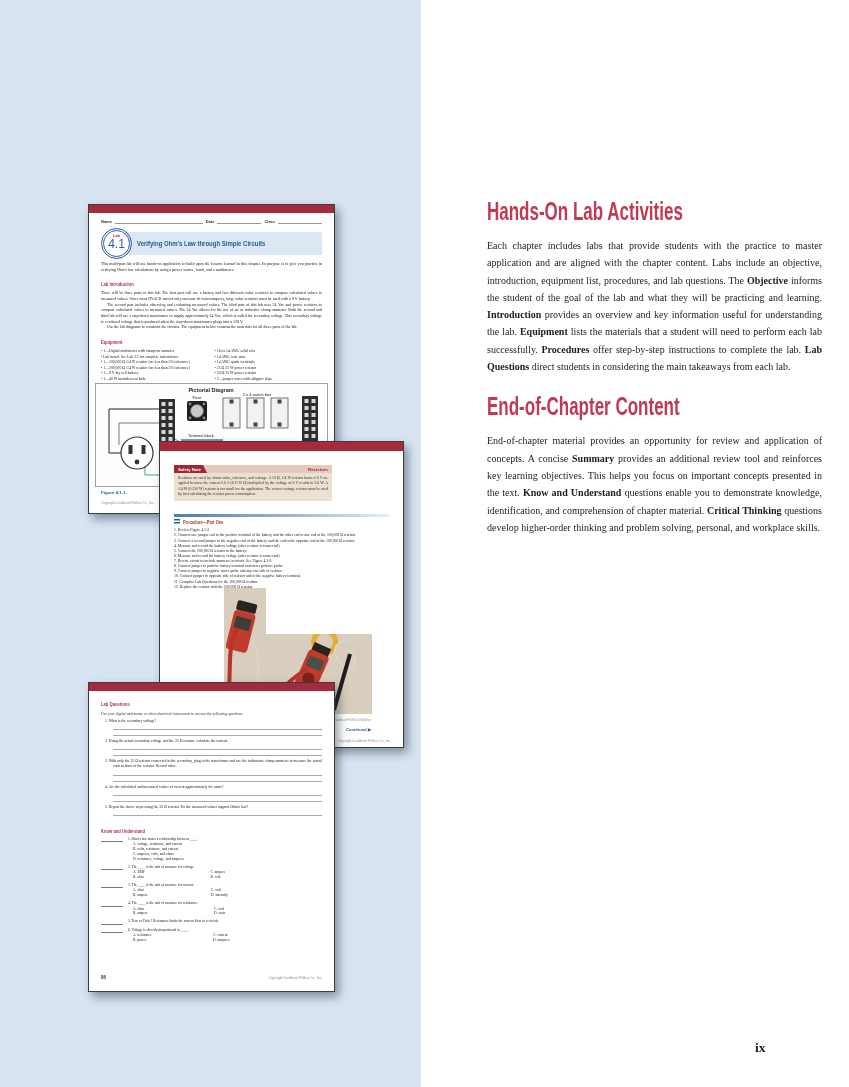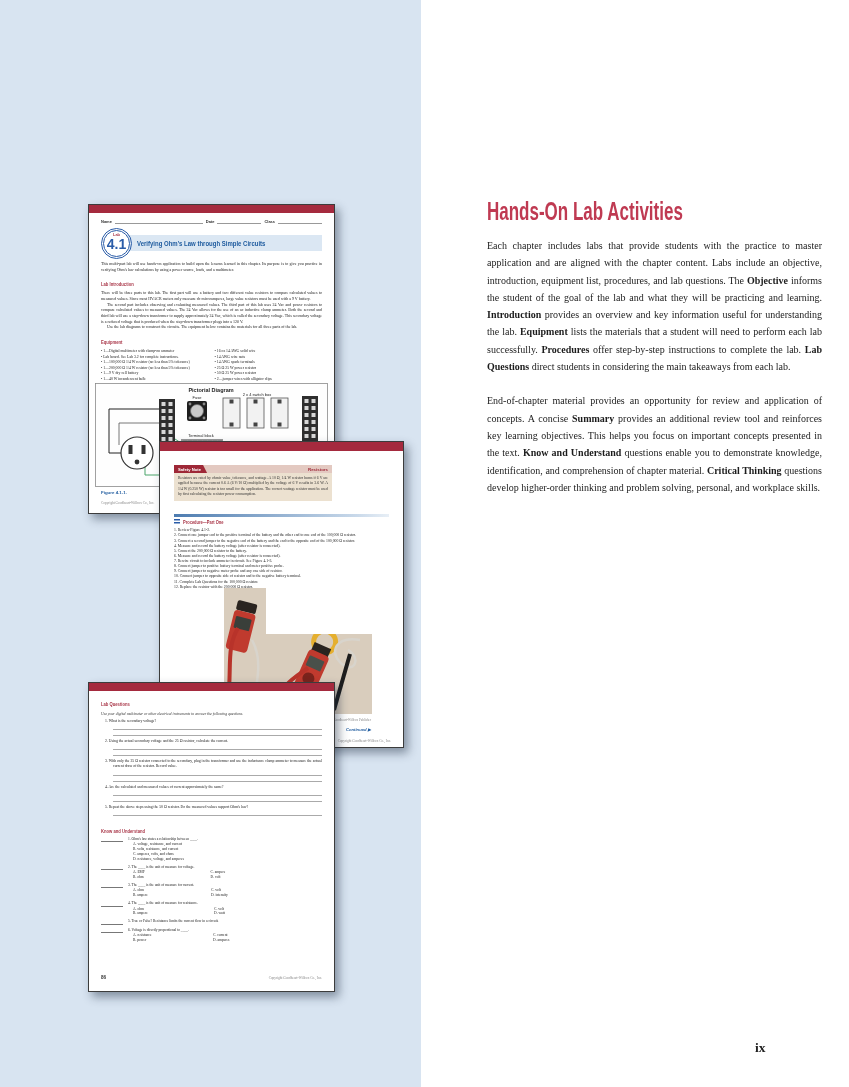--- a/index.html
+++ b/index.html
@@ -25,22 +25,22 @@
   .p1-pad{padding:0 12px;}
   .nd-row{display:flex;align-items:flex-end;margin-top:6px;font-family:"Liberation Sans",sans-serif;
           font-size:4px;font-weight:bold;color:#333;gap:3px;}
   .nd-rule{border-bottom:.6px solid #999;height:4px;}
   .nd-rule.n{flex:3.2;} .nd-rule.d{flex:1.6;} .nd-rule.c{flex:1.6;}
   .badge-row{display:flex;align-items:center;margin-top:5px;height:28px;position:relative;}
   .badge{width:25px;height:25px;border:1.2px solid #2a5ca8;outline:1px solid #2a5ca8;outline-offset:1.5px;
          border-radius:50%;display:flex;flex-direction:column;align-items:center;justify-content:center;
          background:#fff;flex:0 0 auto;margin-left:2px;z-index:1;}
   .badge .lab-word{font-family:"Liberation Sans",sans-serif;font-size:4px;font-weight:bold;color:#a93648;line-height:1;}
-  .badge .lab-num{font-family:"Liberation Sans",sans-serif;font-size:14px;font-weight:bold;color:#2a5ca8;line-height:1.1;}
-  .title-band{flex:1;background:#dbe7f3;height:16px;margin-left:-5px;display:flex;align-items:center;
+  .badge .lab-num{font-family:"Liberation Sans",sans-serif;font-size:12px;font-weight:normal;color:#2a5ca8;line-height:1.1;}
+  .title-band{flex:1;background:#dbe7f3;height:23px;margin-left:-5px;display:flex;align-items:center;
               padding-left:12px;}
   .title-band .cond{font-size:7.5px;color:#1d5a9e;}
   .tiny-p{font-size:4px;line-height:1.42;text-align:justify;margin:4px 0 0;}
   .tiny-p.indent{text-indent:6px;margin-top:0;}
   .thumb-h{font-size:5.2px;color:#a93648;margin:5px 0 1px;}
   .equip-cols{display:flex;gap:6px;margin-top:1px;}
   .equip-col{flex:1;font-size:3.8px;line-height:1.45;color:#222;}
   .equip-col div{padding-left:5px;text-indent:-5px;}
   .equip-col div::before{content:"•  ";}
   .diagram-wrap{position:absolute;left:6px;top:178px;width:233px;height:104px;}
@@ -407,17 +407,18 @@
   <div class="p3-footer-num">86</div>
   <div class="thumb-copyright">Copyright Goodheart-Willcox Co., Inc.</div>
 </div>
 
 <main class="preface">
   <section>
     <h1 class="rc-head"><span class="cond">Hands-On Lab Activities</span></h1>
     <p class="rc-body"><span>Each chapter includes labs that provide students with the practice to master application and are aligned with the chapter content. Labs include an objective, introduction, equipment list, procedures, and lab questions. The </span><b>Objective</b><span> informs the student of the goal of the lab and what they will be practicing and learning. </span><b>Introduction</b><span> provides an overview and key information useful for understanding the lab. </span><b>Equipment</b><span> lists the materials that a student will need to perform each lab successfully. </span><b>Procedures</b><span> offer step-by-step instructions to complete the lab. </span><b>Lab Questions</b><span> direct students in considering the main takeaways from each lab.</span></p>
   </section>
   <section class="rc-sec2">
+    <h1 class="rc-head"><span class="cond">End-of-Chapter Content</span></h1>
     <p class="rc-body"><span>End-of-chapter material provides an opportunity for review and application of concepts. A concise </span><b>Summary</b><span> provides an additional review tool and reinforces key learning objectives. This helps you focus on important concepts presented in the text. </span><b>Know and Understand</b><span> questions enable you to demonstrate knowledge, identification, and comprehension of chapter material. </span><b>Critical Thinking</b><span> questions develop higher-order thinking and problem solving, personal, and workplace skills.</span></p>
   </section>
 </main>
 
 <div class="folio">ix</div>
 
 </body></html>

